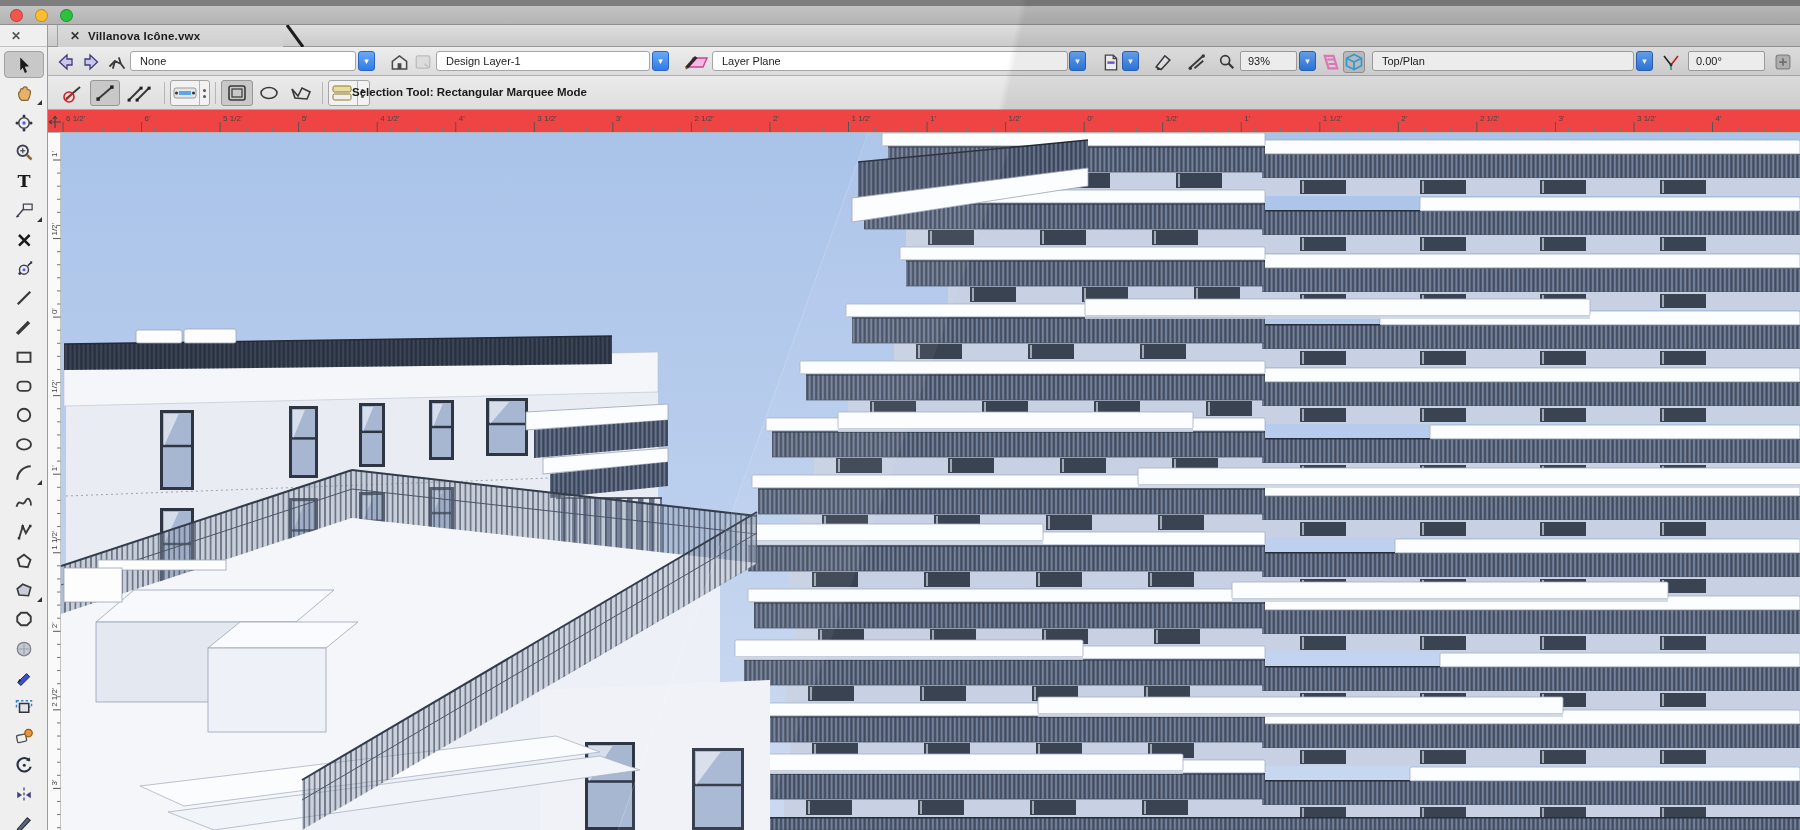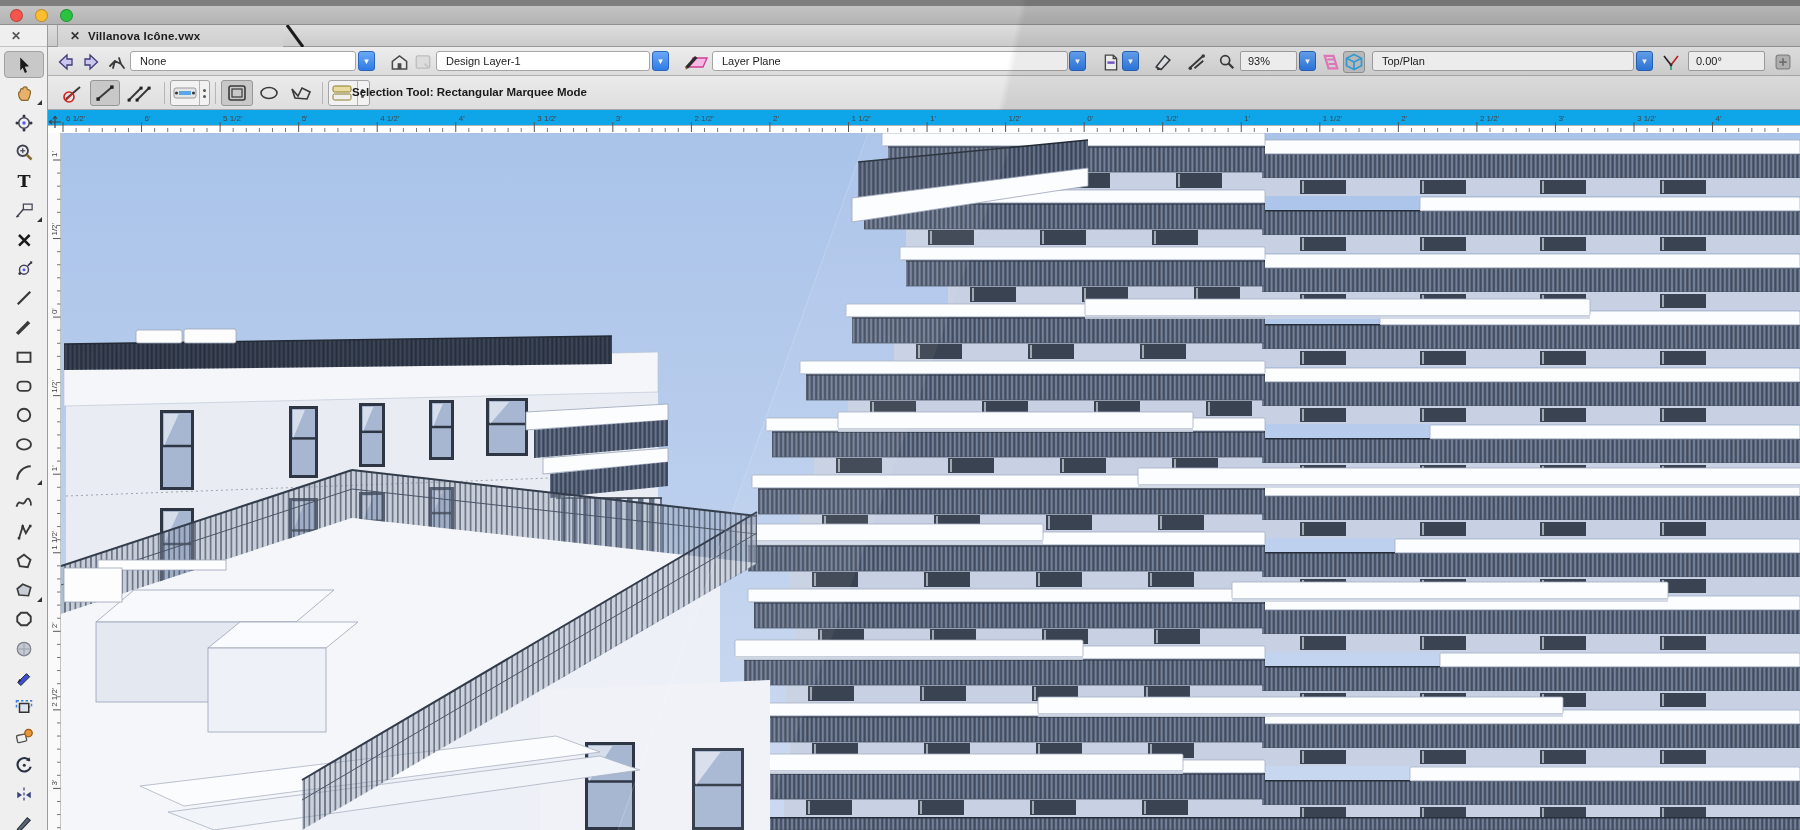--- a/index.html
+++ b/index.html
@@ -61,21 +61,21 @@
   .palette .phead { position:absolute; left:0; top:0; width:100%; height:22px;
                     border-bottom:1px solid #c2c2c2; }
   .palette .pclose { position:absolute; left:11px; top:4px; font-size:12px; color:#555; font-weight:bold; }
   .tool { position:absolute; left:4px; width:40px; height:27px; display:flex;
           align-items:center; justify-content:center; }
   .tool.selected { background:#c8c8c8; border:1px solid #a2a2a2; border-radius:4px; }
   .tool .flick { position:absolute; right:2px; bottom:2px; width:0; height:0;
                  border-left:5px solid transparent; border-bottom:5px solid #333; }
 
   
-  .hruler { position:absolute; left:48px; top:110px; width:1752px; height:16px; background:#0ea5e9;
+  .hruler { position:absolute; left:48px; top:110px; width:1752px; height:23px; background:#ef4444;
             border-bottom:1px solid #b5b5b5; }
   .vruler { position:absolute; left:48px; top:133px; width:13px; height:697px; background:#fafafa;
             border-right:1px solid #c5c5c5; }
   .canvas { position:absolute; left:61px; top:133px; width:1739px; height:697px; }
   svg text.rl { font-family:"Liberation Sans", sans-serif; font-size:8px; fill:#444; }
 </style>
 </head>
 <body>
 
 <div id="app">

